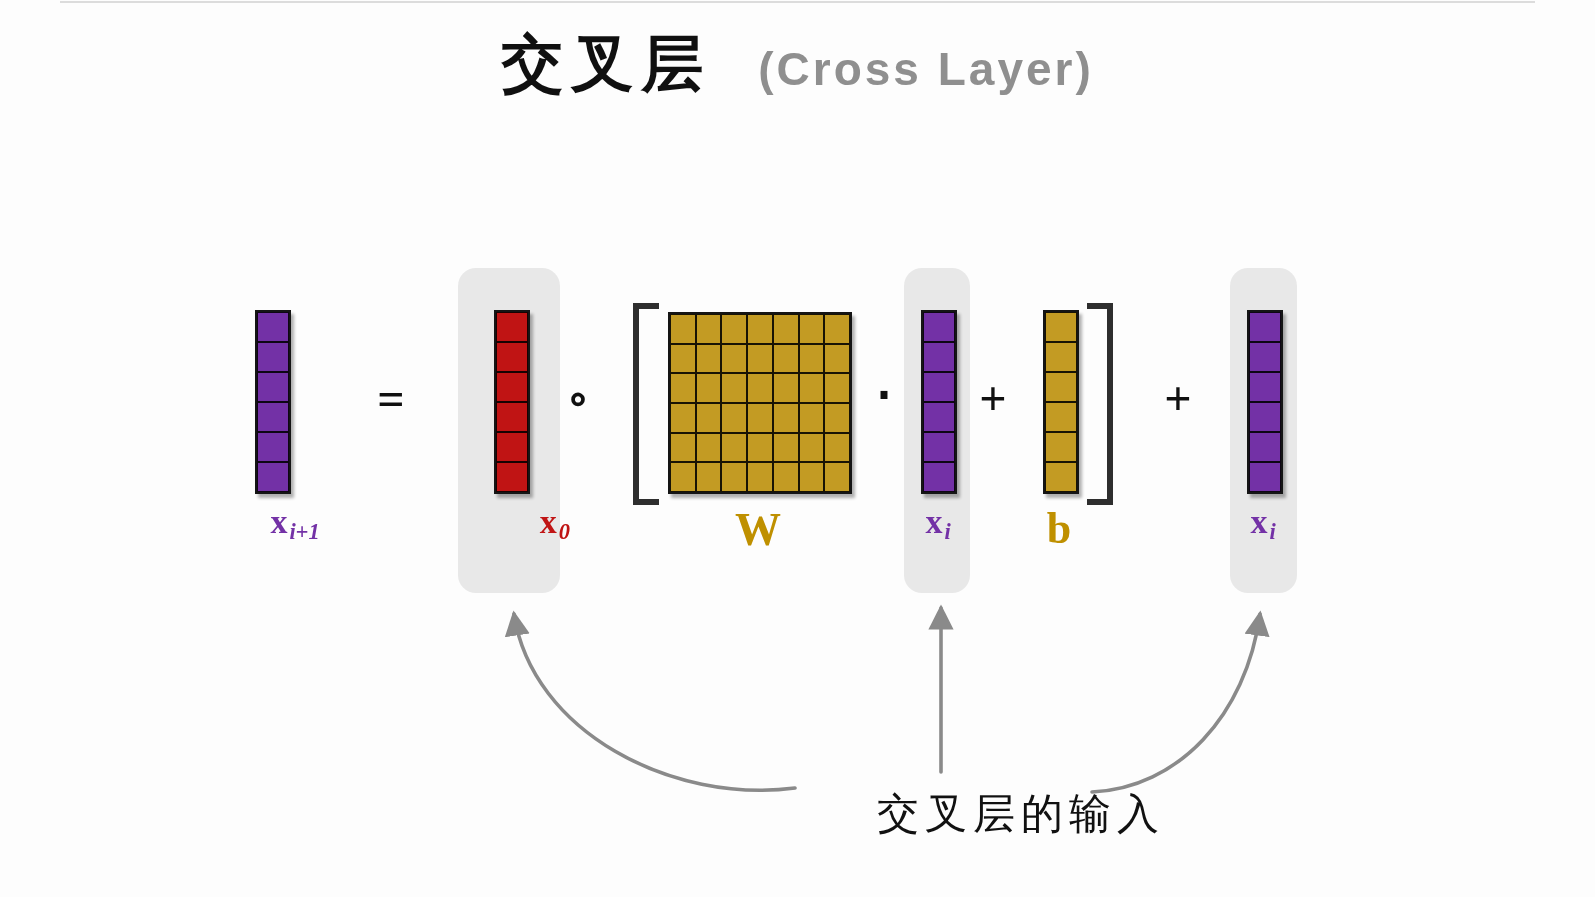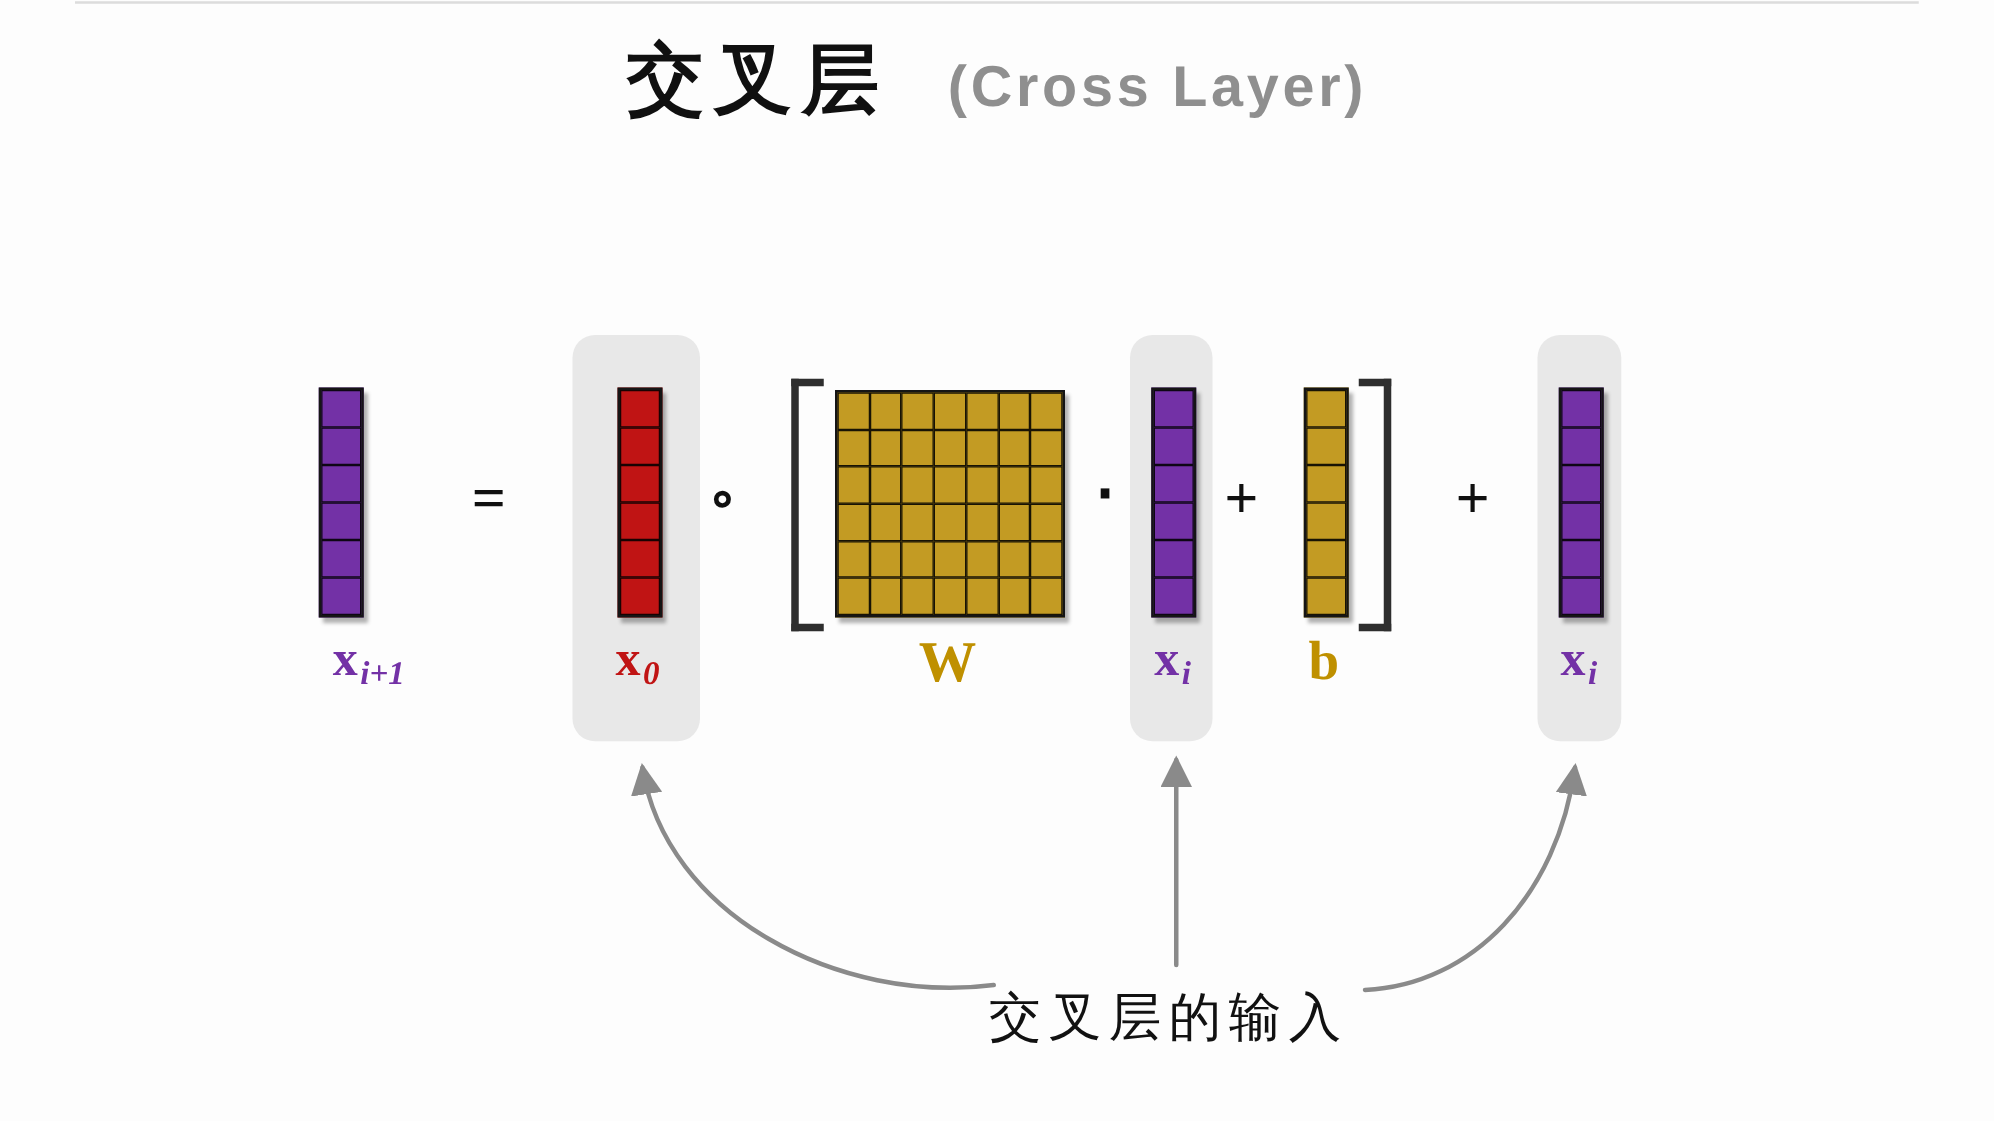--- a/index.html
+++ b/index.html
@@ -26,29 +26,29 @@
 
   
   .bracket{position:absolute;width:20px;height:190px;}
   .bracket.left{border-left:6px solid #2e2e2e;border-top:6px solid #2e2e2e;border-bottom:6px solid #2e2e2e;}
   .bracket.right{border-right:6px solid #2e2e2e;border-top:6px solid #2e2e2e;border-bottom:6px solid #2e2e2e;}
 
   
   .op{position:absolute;display:flex;align-items:center;justify-content:center;color:#101010;font-weight:bold;}
 
   
-  .lbl{position:absolute;text-align:center;font-weight:bold;font-size:40px;}
+  .lbl{position:absolute;text-align:center;font-weight:bold;font-size:34px;}
   .lbl .base{font-weight:bold;}
   .lbl .sub{font-style:italic;font-size:0.66em;vertical-align:-0.28em;margin-left:2px;}
   .purple-text{color:var(--purple);}
   .red-text{color:var(--red);}
   .gold-text{color:var(--gold_text);}
 
   
-  .annotation{position:absolute;left:705px;top:786px;width:460px;text-align:center;
+  .annotation{position:absolute;left:705px;top:786px;width:460px;text-align:right;
     font-family:"DejaVu Serif",serif;font-size:42px;color:#111;letter-spacing:6px;}
 
   
   .arrows{position:absolute;left:0;top:0;}
   .arrows path.arrow{fill:none;stroke:var(--arrow);stroke-width:3.6;stroke-linecap:round;}
   .arrows marker path{fill:var(--arrow);}
 </style>
 </head>
 <body>
 
@@ -80,21 +80,21 @@
   <div class="op" style="left:361px;top:368px;width:60px;height:60px;font-size:48px;">=</div>
 
   <div class="grid red-fill" style="left: 494px; top: 310px; width: 32px; height: 180px; grid-template-columns: repeat(1, 1fr); grid-template-rows: repeat(6, 1fr);">
       <div class="cell"></div>
       <div class="cell"></div>
       <div class="cell"></div>
       <div class="cell"></div>
       <div class="cell"></div>
       <div class="cell"></div>
     </div>
-  <div class="lbl red-text" style="left:450px;top:503px;width:120px;">
+  <div class="lbl red-text" style="left:450px;top:503px;width:120px;text-align:right;">
     <span class="base">x</span><span class="sub">0</span>
   </div>
 
   <div class="op" style="left:548px;top:368px;width:60px;height:60px;font-size:40px;">∘</div>
 
   <div class="bracket left" style="left:633px;top:303px;"></div>
 
   <div class="grid gold-fill" style="left: 668px; top: 312px; width: 180px; height: 178px; grid-template-columns: repeat(7, 1fr); grid-template-rows: repeat(6, 1fr);">
       <div class="cell"></div>
       <div class="cell"></div>

